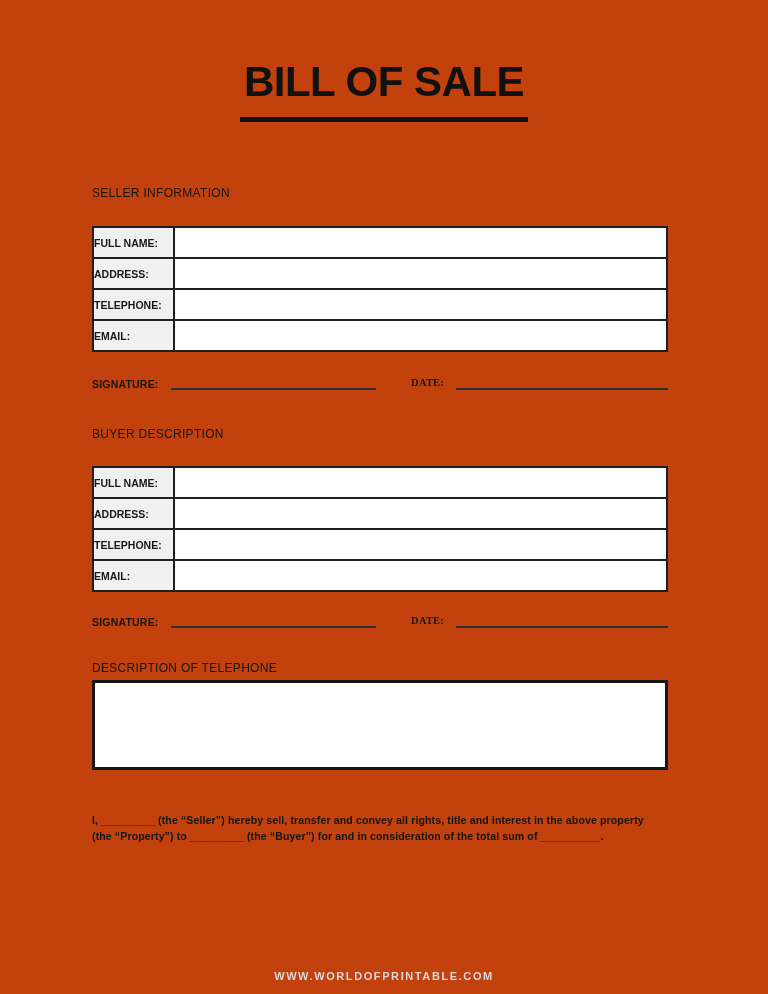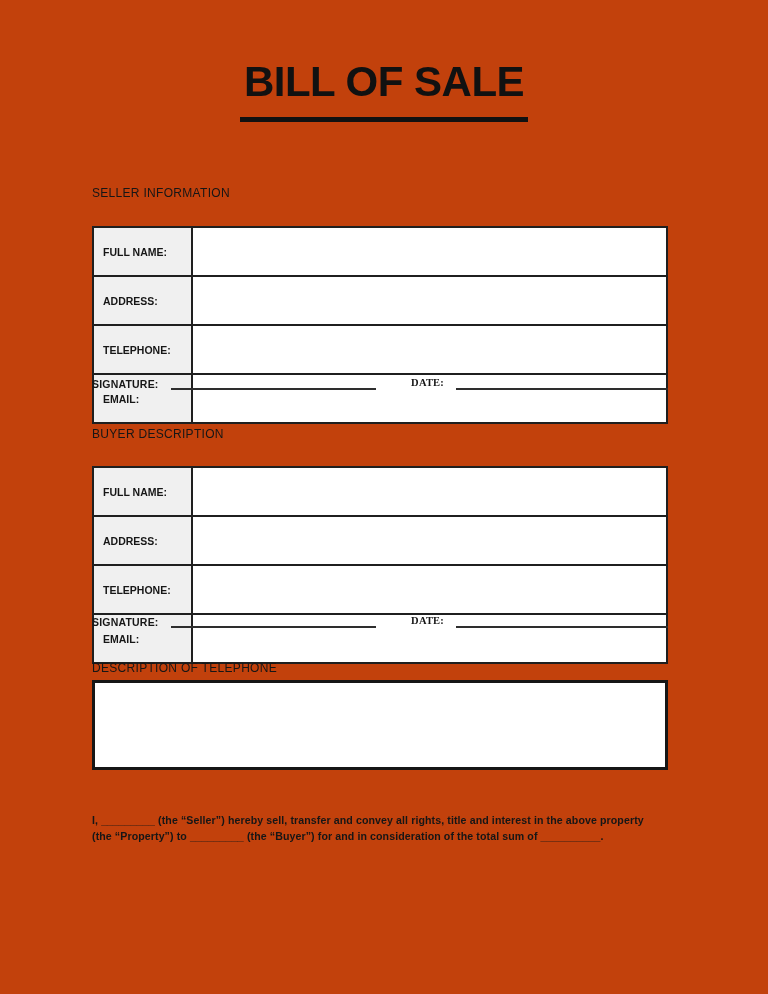--- a/index.html
+++ b/index.html
@@ -45,21 +45,21 @@
 
   
   table.info-table {
     border-collapse: collapse;
     width: 576px;
     table-layout: fixed;
   }
   table.info-table td {
     border: 2px solid var(--border, #1f1f1f);
     height: 29px;
-    padding: 9px;
+    padding: 0;
     vertical-align: middle;
   }
   td.field-label {
     width: 79px;
     background: var(--label-bg, #f0f0f0);
     font-size: 10.5px;
     font-weight: 700;
     padding-left: 10px;
     color: #161616;
     white-space: nowrap;
@@ -203,14 +203,15 @@
   </div>
 
   <h2 class="abs content section-heading" style="top:661px;">DESCRIPTION OF TELEPHONE</h2>
   <div class="abs content desc-box" style="top:680px;"></div>
 
   <div class="abs content legal" style="top:812px;">
     <div>I, _________ (the “Seller”) hereby sell, transfer and convey all rights, title and interest in the above property</div>
     <div>(the “Property”) to _________ (the “Buyer”) for and in consideration of the total sum of __________.</div>
   </div>
 
+  <div class="abs footer">WWW.WORLDOFPRINTABLE.COM</div>
 
 </div>
 
 </body></html>

